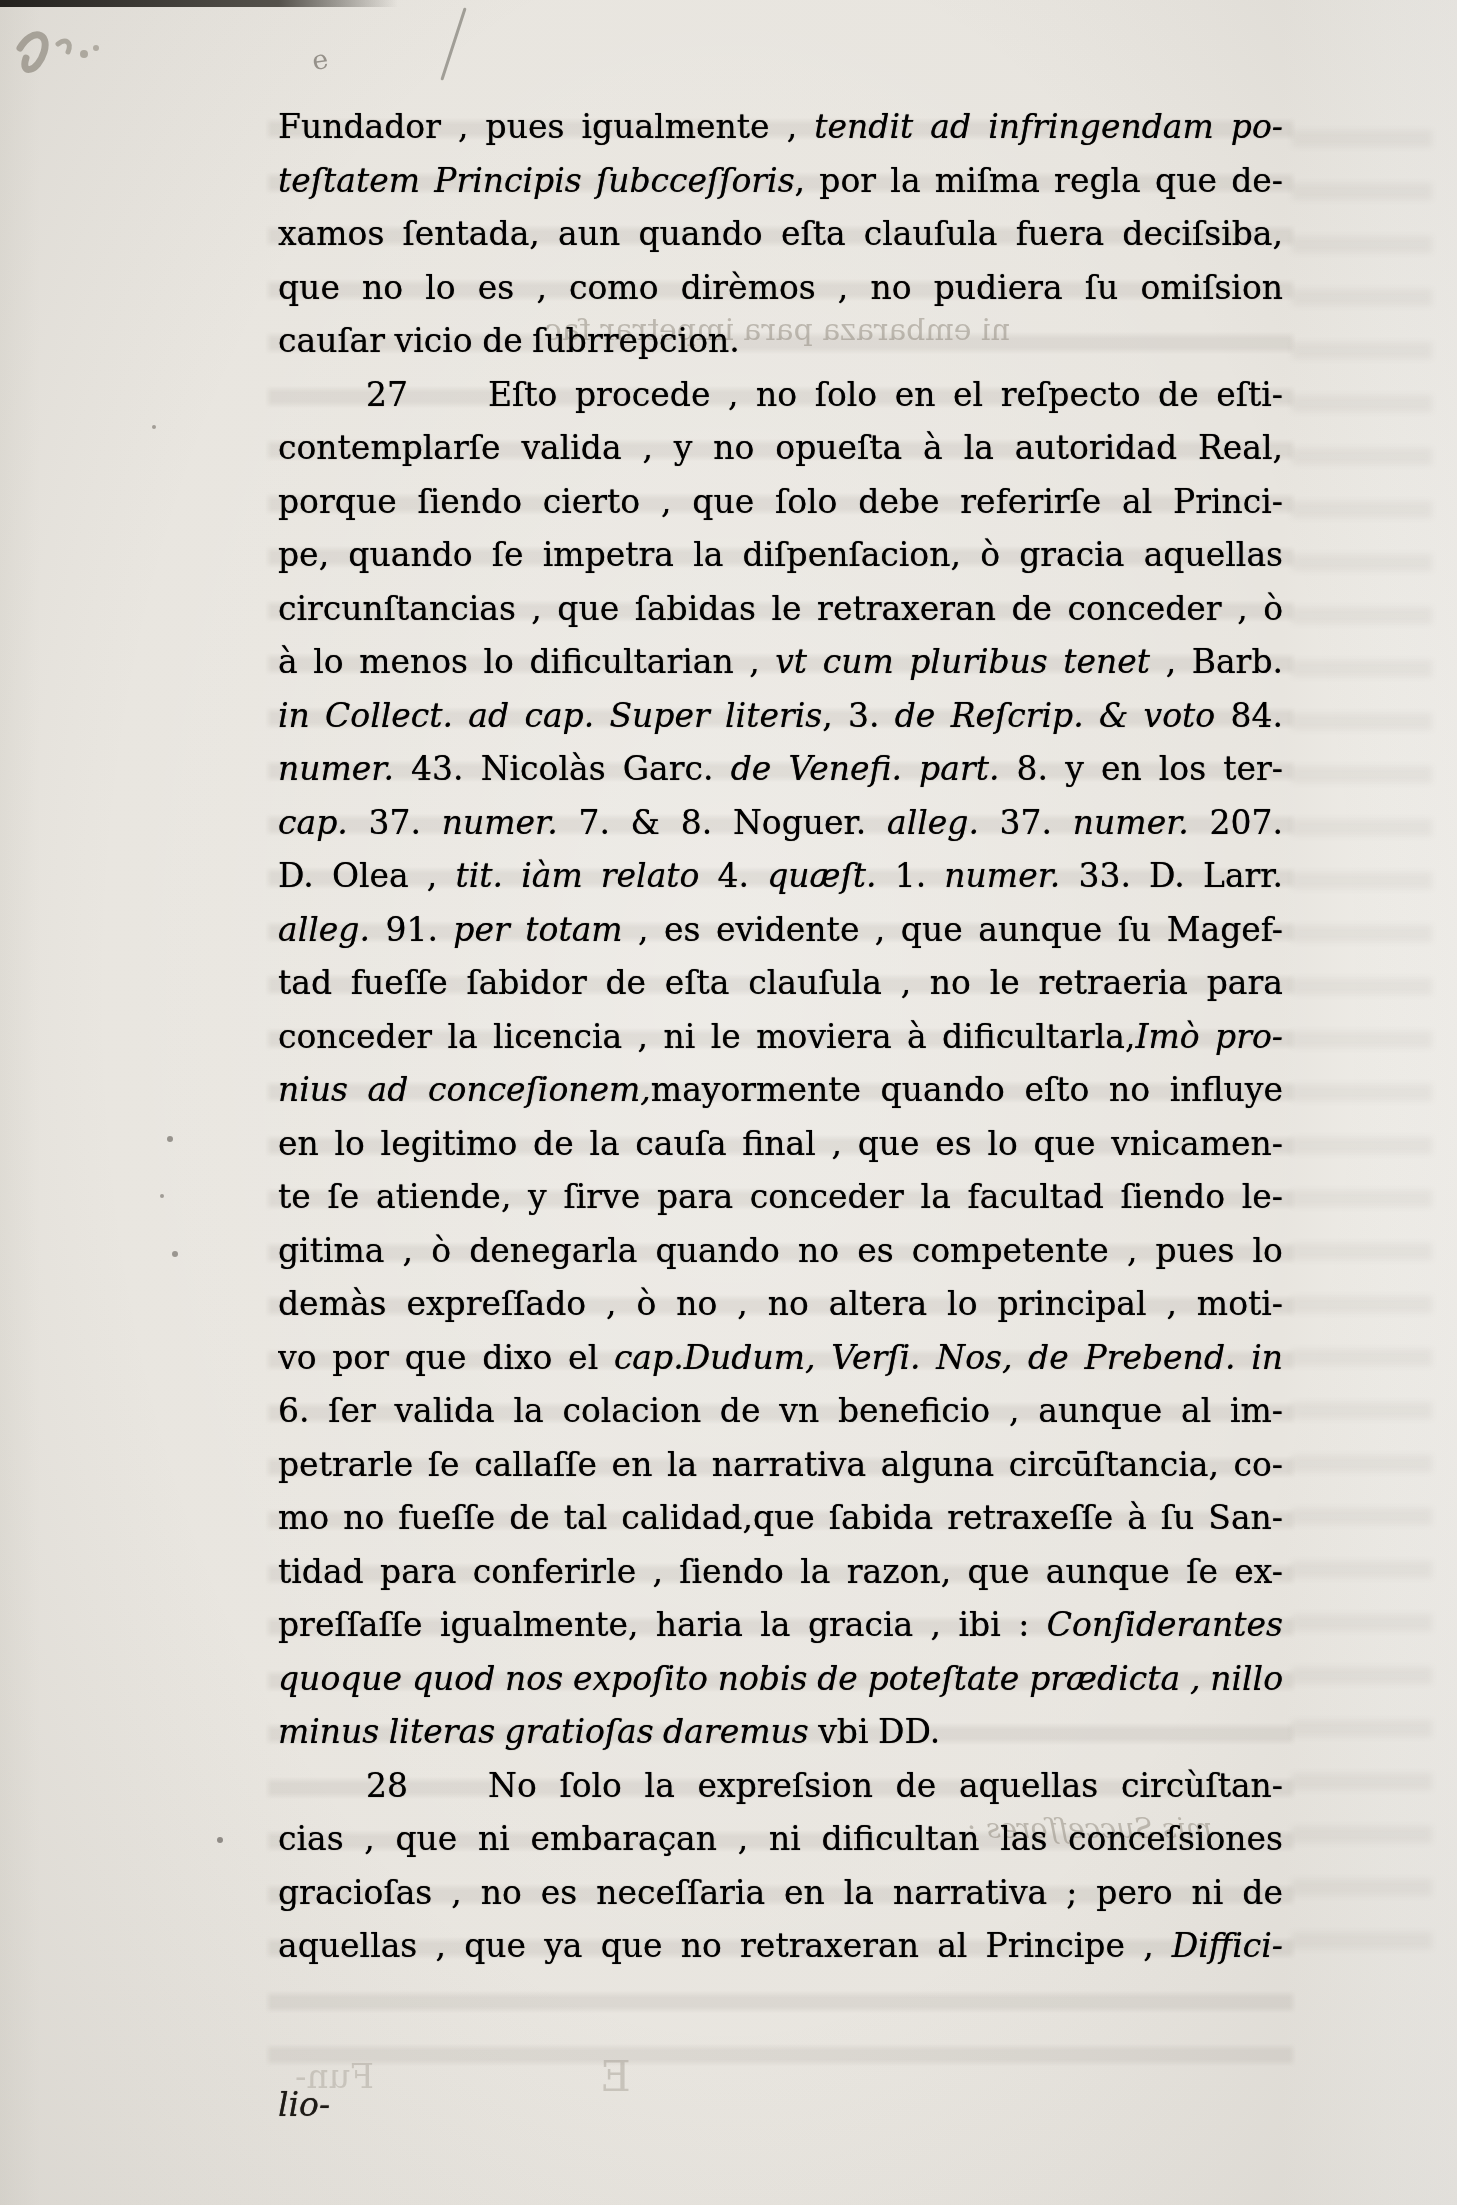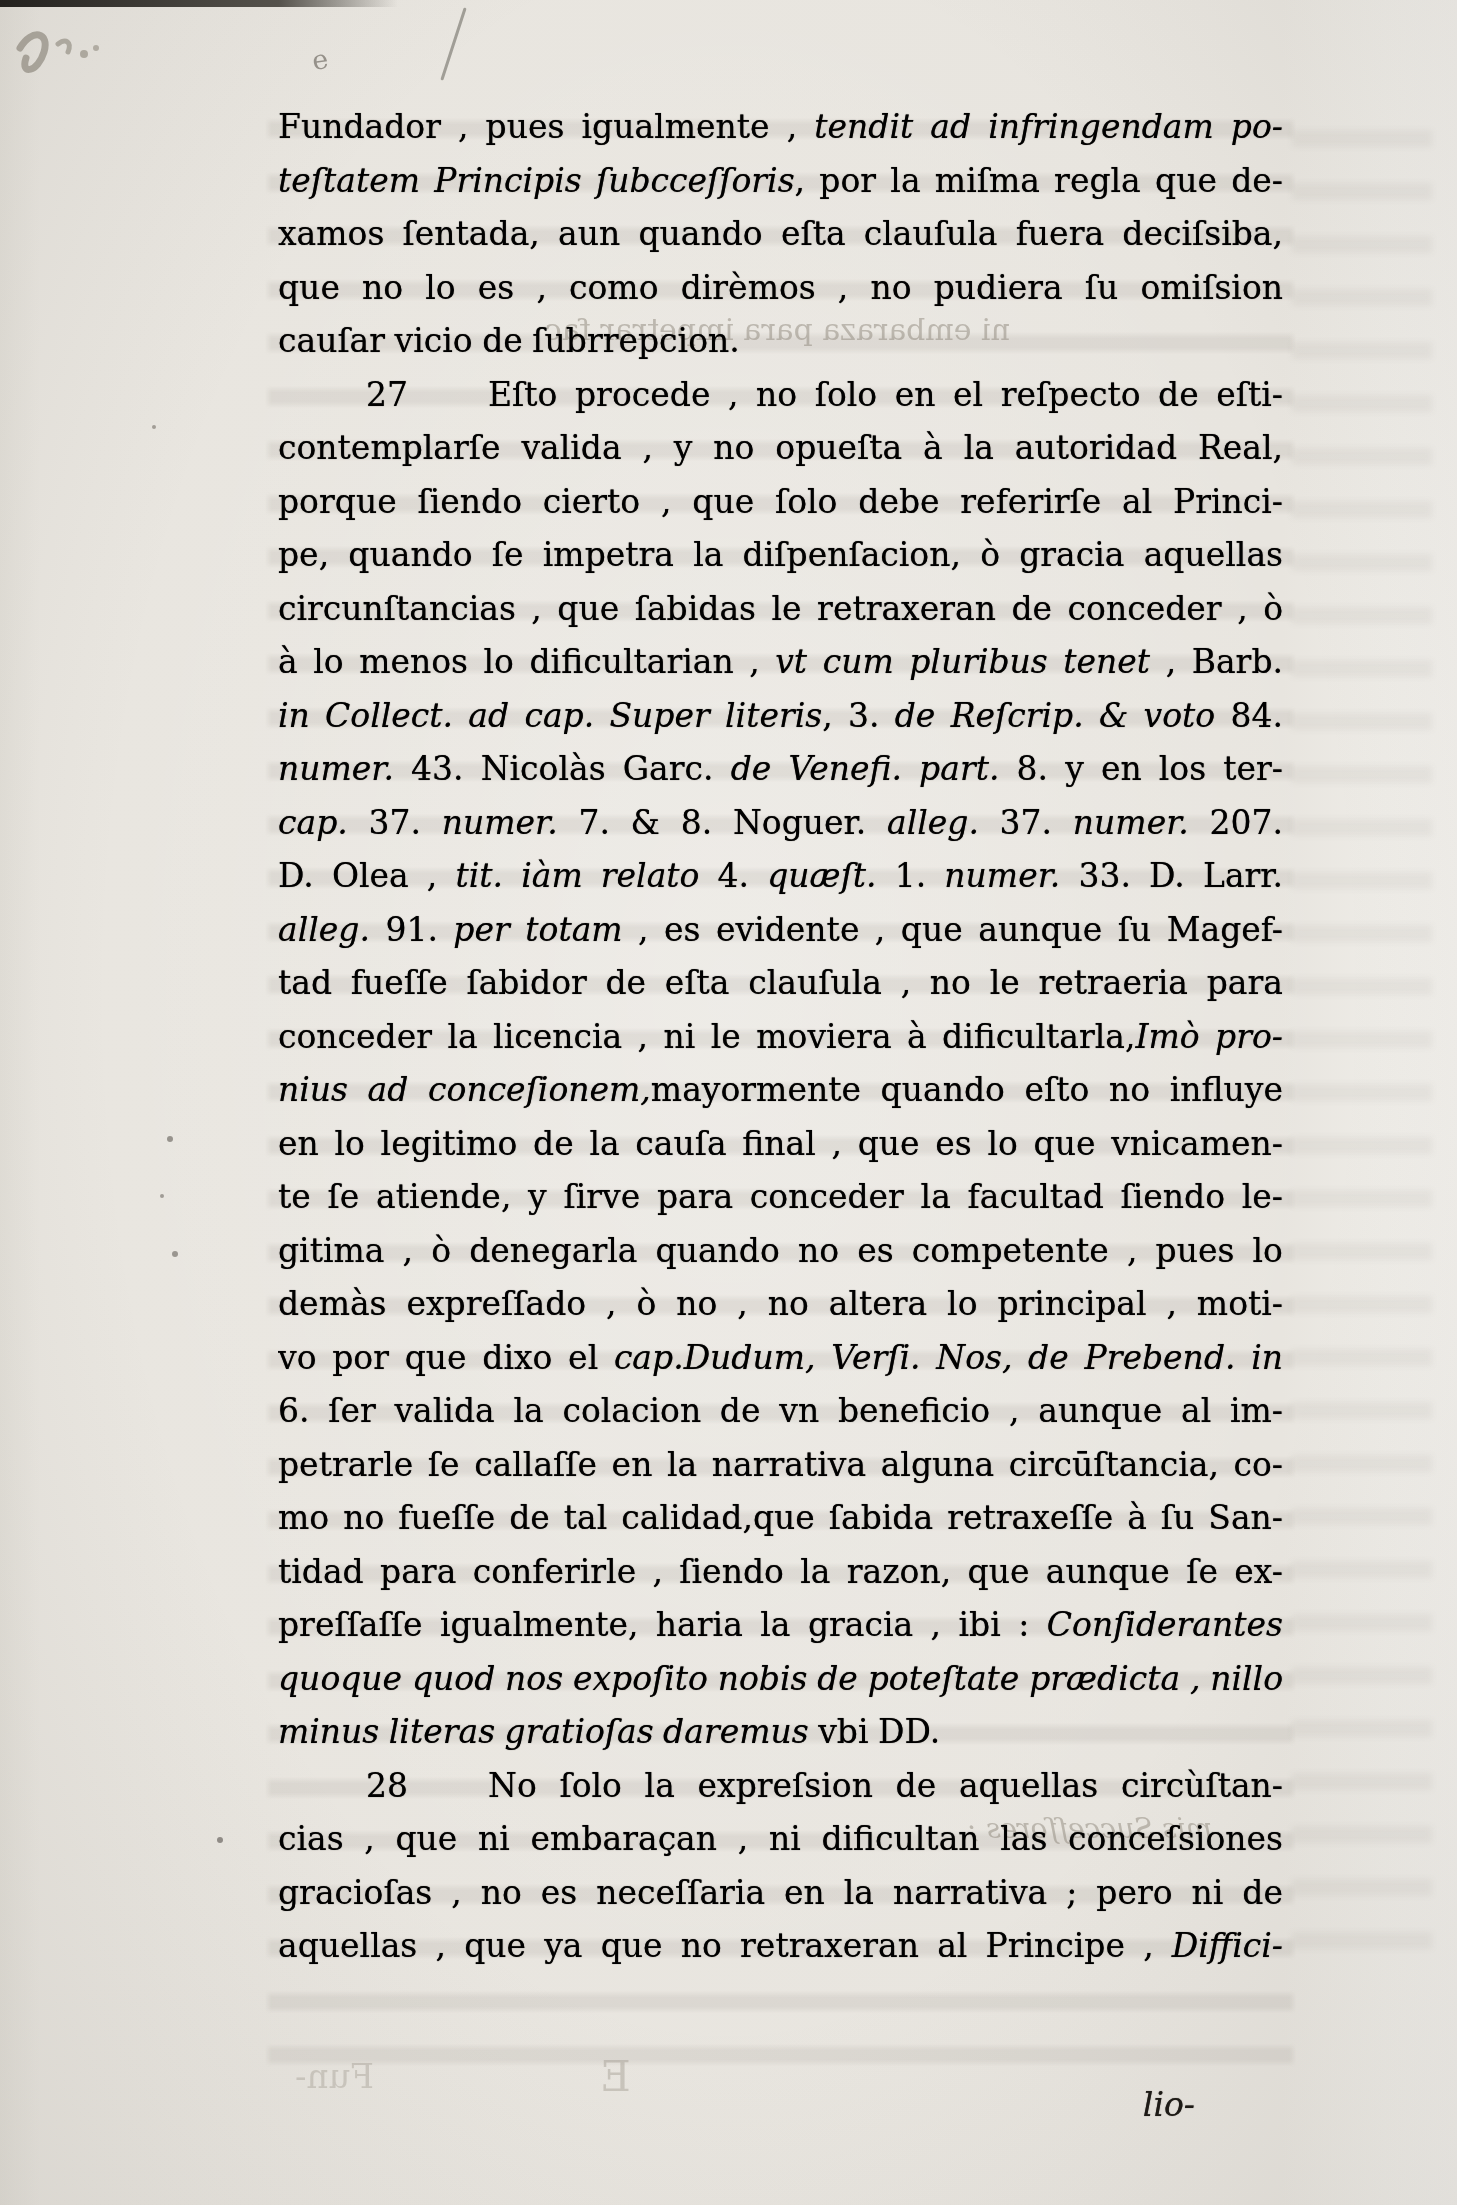--- a/index.html
+++ b/index.html
@@ -27,21 +27,21 @@
     position:absolute;left:278px;top:100px;width:1005px;
     color:#000000;font-size:33px;word-spacing:-1px;
     text-shadow:0 0 0.8px rgba(28,24,19,0.85);
   }
   .line{height:53.5px;line-height:53.5px;text-align:justify;text-align-last:justify;overflow:hidden;}
   .line.short{text-align-last:left;}
   .line.indent{padding-left:88px;}
   .num{margin-right:80px;}
   .it{font-style:italic;}
   .catchword{position:absolute;left:278px;top:2078px;width:1005px;height:54px;line-height:54px;
-    text-align:right;padding-right:88px;box-sizing:border-box;color:#1d1a16;font-size:33px;
+    text-align:left;padding-right:88px;box-sizing:border-box;color:#1d1a16;font-size:33px;
     font-style:italic;text-shadow:0 0 0.8px rgba(28,24,19,0.85);}
   .ghost{position:absolute;color:#8f887c;transform:scaleX(-1);filter:blur(0.7px);white-space:nowrap;}
   .ghost-impetrar{left:545px;top:312px;font-size:30px;opacity:.5;}
   .ghost-succ{left:968px;top:1812px;font-size:28px;font-style:italic;opacity:.5;}
   .ghost-signature{left:600px;top:2052px;font-size:42px;opacity:.35;}
   .ghost-fun{left:295px;top:2056px;font-size:34px;opacity:.32;}
   .stray-letter{position:absolute;left:312px;top:44px;font-size:27px;color:#6b665e;opacity:.65;
     transform:rotate(-8deg);}
   .handmark{position:absolute;left:6px;top:18px;opacity:.55;}
 </style>

